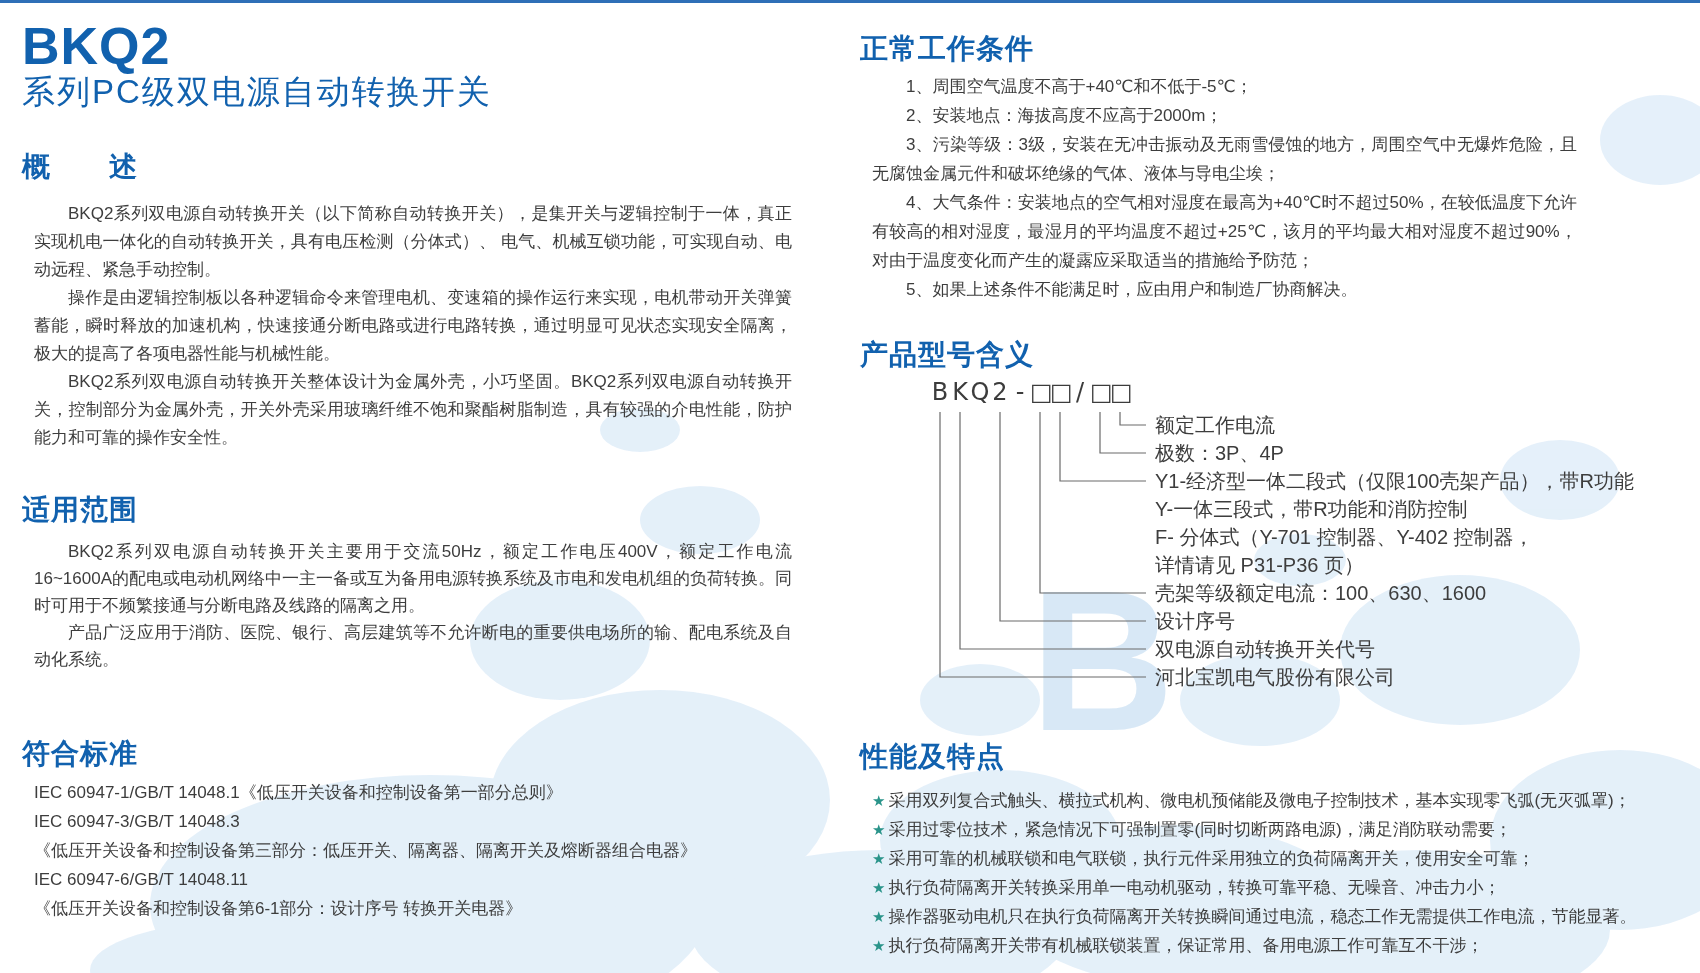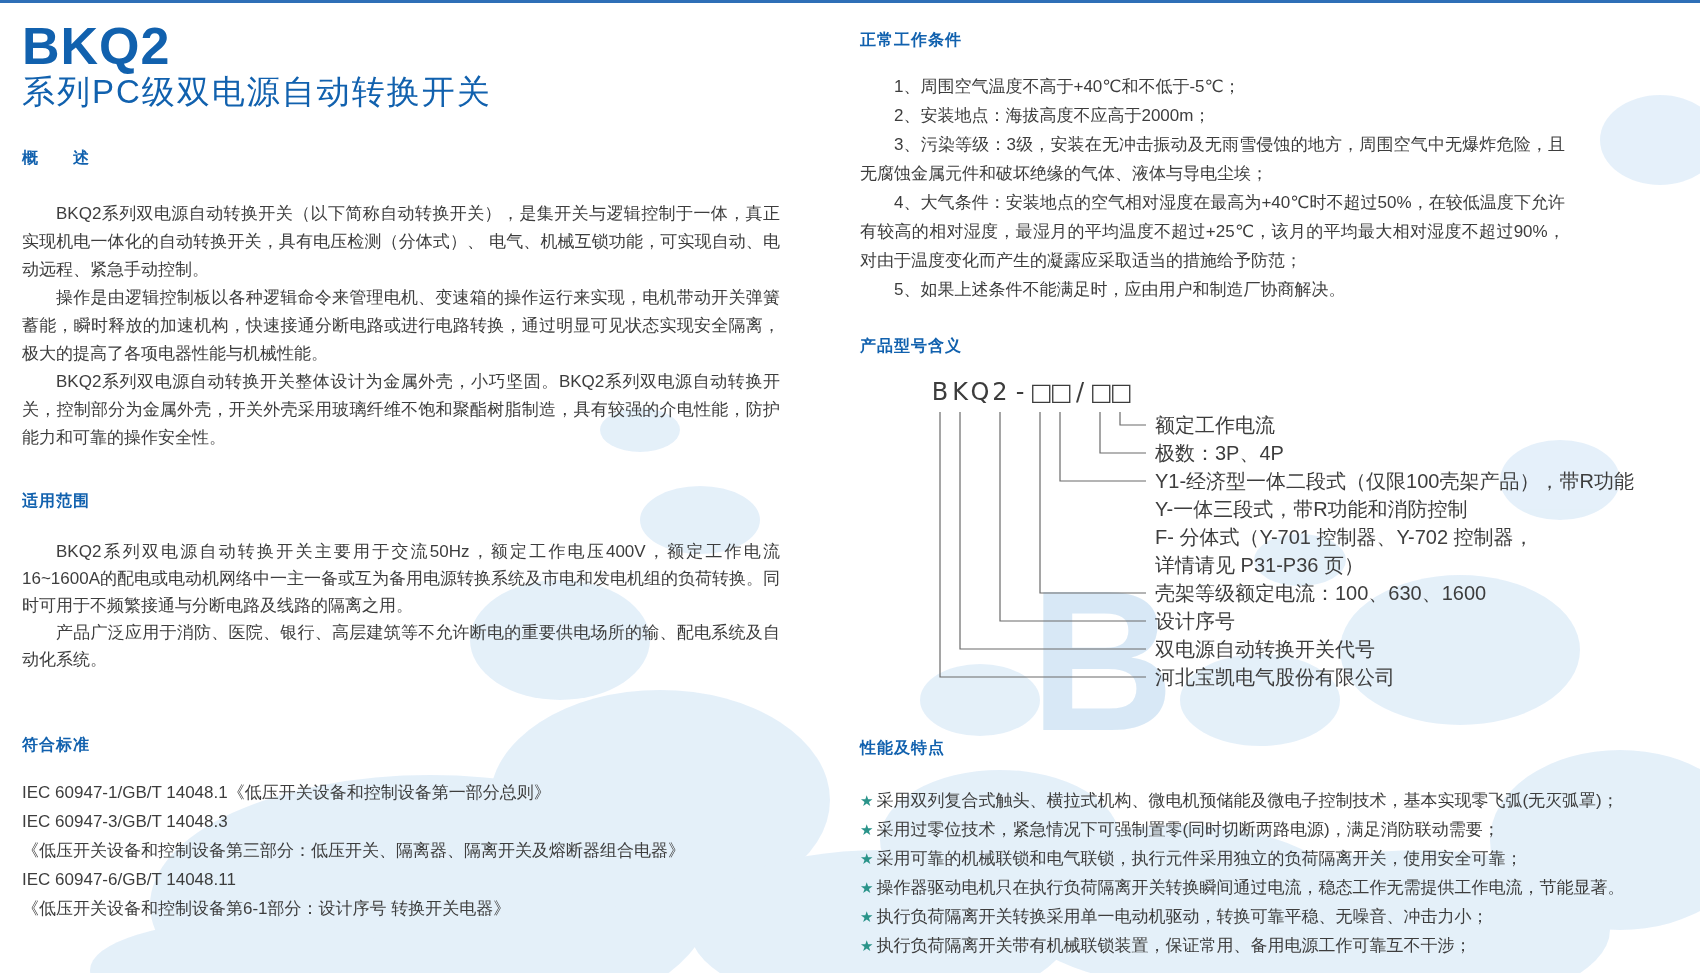--- a/index.html
+++ b/index.html
@@ -20,23 +20,23 @@
   .topline{position:absolute;left:0;top:0;width:1700px;height:3px;background:#2e6fb7;z-index:2;}
   svg.bg{position:absolute;left:0;top:0;width:1700px;height:973px;z-index:0;}
   .layer{position:absolute;left:0;top:0;width:1700px;height:769px;z-index:1;}
 
   .col-left{position:absolute;left:22px;top:0;width:760px;height:973px;}
   .col-right{position:absolute;left:860px;top:0;width:720px;height:973px;}
 
   .logo{position:absolute;left:0;top:16px;font-size:52px;font-weight:800;color:var(--blue);letter-spacing:1px;}
   .subtitle{position:absolute;left:0;top:70px;font-size:33px;color:var(--blue);letter-spacing:2px;}
 
-  .sec-head{position:absolute;left:0;font-size:16px;font-weight:bold;color:var(--blue);letter-spacing:1px;}
+  .sec-head{position:absolute;left:0;font-size:28px;font-weight:bold;color:var(--blue);letter-spacing:1px;}
 
-  .body-block{position:absolute;left:0;width:758px;font-size:17px;line-height:28px;text-align:justify;}
+  .body-block{position:absolute;left:12px;width:758px;font-size:17px;line-height:28px;text-align:justify;}
   .body-block p{margin:0;text-indent:2em;}
 
   .overview-body{top:200px;}
   .scope-body{top:538px;line-height:27px;}
   .standards-body{top:778px;text-align:left;}
   .standards-body p{text-indent:0;line-height:29px;}
 
   .conditions-body{top:72px;width:705px;line-height:29px;}
   .features-body{top:786px;width:720px;text-align:left;}
   .feat{line-height:29px;white-space:nowrap;margin:0;}
@@ -130,45 +130,45 @@
           <polyline points="100,62 100,299 286,299"></polyline>
           <polyline points="80,62 80,327 286,327"></polyline>
         </g>
       </svg>
       <div class="model-row"><span class="mchar">B</span><span class="mchar">K</span><span class="mchar">Q</span><span class="mchar">2</span><span class="mchar">-</span><span class="mchar">□</span><span class="mchar">□</span><span class="mchar">/</span><span class="mchar">□</span><span class="mchar">□</span></div>
       <div>
           <div class="dlabel" style="top: 64px;">额定工作电流</div>
           <div class="dlabel" style="top: 92px;">极数：3P、4P</div>
           <div class="dlabel" style="top: 120px;">Y1-经济型一体二段式（仅限100壳架产品），带R功能</div>
           <div class="dlabel" style="top: 148px;">Y-一体三段式，带R功能和消防控制</div>
-          <div class="dlabel" style="top: 176px;">F- 分体式（Y-701 控制器、Y-702 控制器，</div>
+          <div class="dlabel" style="top: 176px;">F- 分体式（Y-701 控制器、Y-402 控制器，</div>
           <div class="dlabel" style="top: 204px;">详情请见 P31-P36 页）</div>
           <div class="dlabel" style="top: 232px;">壳架等级额定电流：100、630、1600</div>
           <div class="dlabel" style="top: 260px; text-align: center;">设计序号</div>
           <div class="dlabel" style="top: 288px;">双电源自动转换开关代号</div>
           <div class="dlabel" style="top: 316px;">河北宝凯电气股份有限公司</div>
         </div>
     </div>
 
     <div class="sec-head" style="top:738px">性能及特点</div>
     <div class="body-block features-body">
         <div class="feat">
         <span class="star">★</span><span>采用双列复合式触头、横拉式机构、微电机预储能及微电子控制技术，基本实现零飞弧(无灭弧罩)；</span>
       </div>
         <div class="feat">
         <span class="star">★</span><span>采用过零位技术，紧急情况下可强制置零(同时切断两路电源)，满足消防联动需要；</span>
       </div>
         <div class="feat">
         <span class="star">★</span><span>采用可靠的机械联锁和电气联锁，执行元件采用独立的负荷隔离开关，使用安全可靠；</span>
       </div>
         <div class="feat">
-        <span class="star">★</span><span>操作器驱动电机只在执行负荷隔离开关转换瞬间通过电流，稳态工作无需提供工作电流，节能显著。</span>
+        <span class="star">★</span><span>执行负荷隔离开关转换采用单一电动机驱动，转换可靠平稳、无噪音、冲击力小；</span>
       </div>
         <div class="feat">
-        <span class="star">★</span><span>执行负荷隔离开关转换采用单一电动机驱动，转换可靠平稳、无噪音、冲击力小；</span>
+        <span class="star">★</span><span>操作器驱动电机只在执行负荷隔离开关转换瞬间通过电流，稳态工作无需提供工作电流，节能显著。</span>
       </div>
         <div class="feat">
         <span class="star">★</span><span>执行负荷隔离开关带有机械联锁装置，保证常用、备用电源工作可靠互不干涉；</span>
       </div>
       </div>
   </div>
 
 </div>
 
 </body></html>

